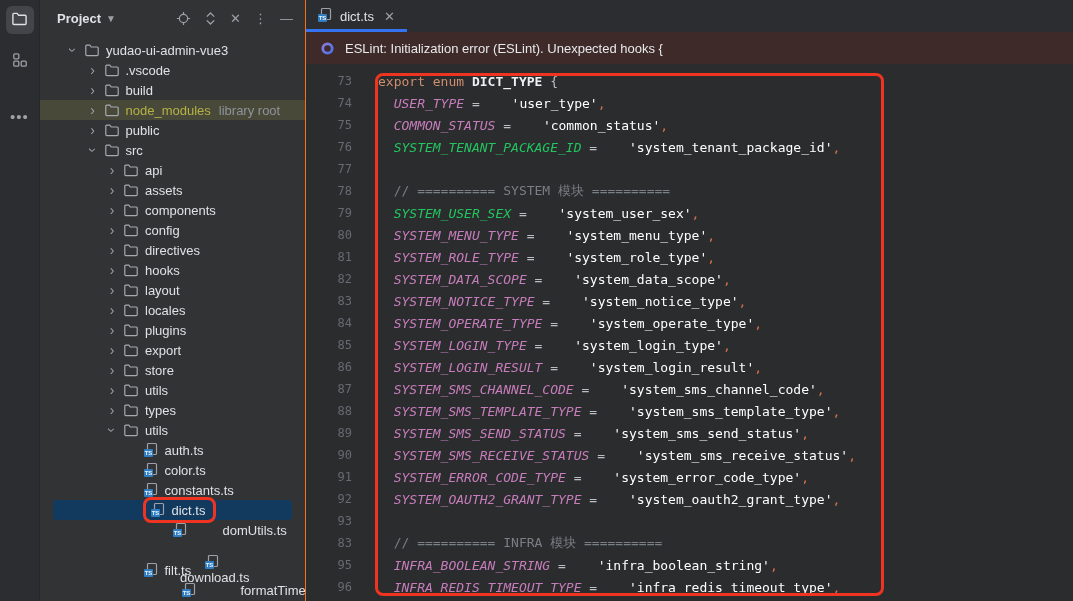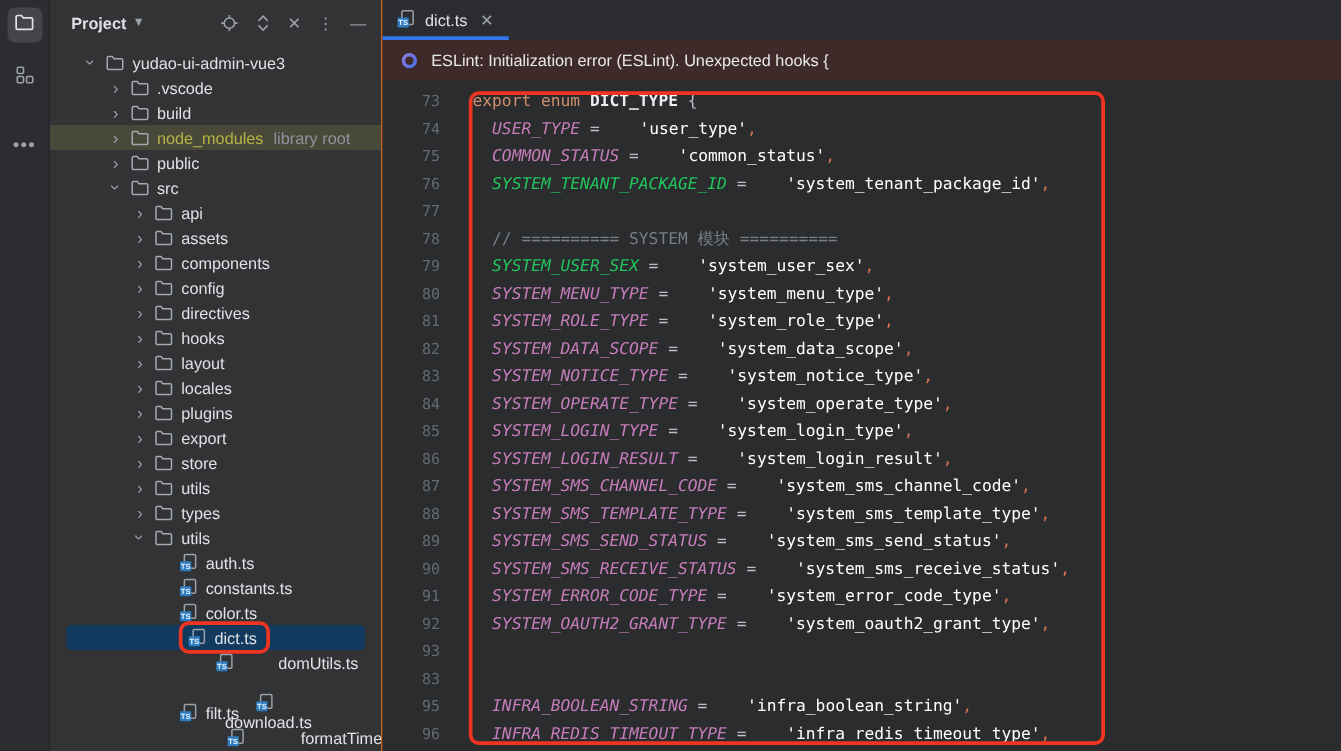--- a/index.html
+++ b/index.html
@@ -310,32 +310,32 @@
         </div>
         <div class="row" style="padding-left: 84.5px;">
           <span class="chev"></span>
           <span class="ticon">
             <svg width="16" height="16" viewBox="0 0 16 16">
               <rect x="4.5" y="1.5" width="9" height="11" rx="1" fill="none" stroke="#9da0a8" stroke-width="1.2"></rect>
               <rect x="1" y="7" width="9" height="8" rx="1" fill="#2f7cc0"></rect>
               <text x="5.5" y="13.4" font-size="6" font-weight="bold" fill="#e8f4ff" text-anchor="middle" font-family="Liberation Sans, sans-serif">TS</text>
             </svg>
           </span>
+          <span class="lbl">color.ts</span>
+        </div>
+        <div class="row" style="padding-left: 84.5px;">
+          <span class="chev"></span>
+          <span class="ticon">
+            <svg width="16" height="16" viewBox="0 0 16 16">
+              <rect x="4.5" y="1.5" width="9" height="11" rx="1" fill="none" stroke="#9da0a8" stroke-width="1.2"></rect>
+              <rect x="1" y="7" width="9" height="8" rx="1" fill="#2f7cc0"></rect>
+              <text x="5.5" y="13.4" font-size="6" font-weight="bold" fill="#e8f4ff" text-anchor="middle" font-family="Liberation Sans, sans-serif">TS</text>
+            </svg>
+          </span>
           <span class="lbl">constants.ts</span>
-        </div>
-        <div class="row" style="padding-left: 84.5px;">
-          <span class="chev"></span>
-          <span class="ticon">
-            <svg width="16" height="16" viewBox="0 0 16 16">
-              <rect x="4.5" y="1.5" width="9" height="11" rx="1" fill="none" stroke="#9da0a8" stroke-width="1.2"></rect>
-              <rect x="1" y="7" width="9" height="8" rx="1" fill="#2f7cc0"></rect>
-              <text x="5.5" y="13.4" font-size="6" font-weight="bold" fill="#e8f4ff" text-anchor="middle" font-family="Liberation Sans, sans-serif">TS</text>
-            </svg>
-          </span>
-          <span class="lbl">color.ts</span>
         </div>
         <div class="row sel" style="padding-left: 71.5px;">
           <span class="chev"></span>
           <span class="red-ring">
             <span class="ticon">
               <svg width="16" height="16" viewBox="0 0 16 16">
                 <rect x="4.5" y="1.5" width="9" height="11" rx="1" fill="none" stroke="#9da0a8" stroke-width="1.2"></rect>
                 <rect x="1" y="7" width="9" height="8" rx="1" fill="#2f7cc0"></rect>
                 <text x="5.5" y="13.4" font-size="6" font-weight="bold" fill="#e8f4ff" text-anchor="middle" font-family="Liberation Sans, sans-serif">TS</text>
               </svg>
@@ -500,20 +500,21 @@
         <div class="cl">
           <span class="ln">92</span>
           <span class="ct"><span class="w">  </span><span class="m">SYSTEM_OAUTH2_GRANT_TYPE</span><span class="o"> = </span><span class="s">'system_oauth2_grant_type'</span><span class="cm">,</span></span>
         </div>
         <div class="cl">
           <span class="ln">93</span>
           <span class="ct"><span class="w"></span></span>
         </div>
         <div class="cl">
           <span class="ln">83</span>
+          <span class="ct"><span class="w">  </span><span class="c">// ========== INFRA 模块 ==========</span></span>
         </div>
         <div class="cl">
           <span class="ln">95</span>
           <span class="ct"><span class="w">  </span><span class="m">INFRA_BOOLEAN_STRING</span><span class="o"> = </span><span class="s">'infra_boolean_string'</span><span class="cm">,</span></span>
         </div>
         <div class="cl">
           <span class="ln">96</span>
           <span class="ct"><span class="w">  </span><span class="m">INFRA_REDIS_TIMEOUT_TYPE</span><span class="o"> = </span><span class="s">'infra_redis_timeout_type'</span><span class="cm">,</span></span>
         </div>
       </div>

